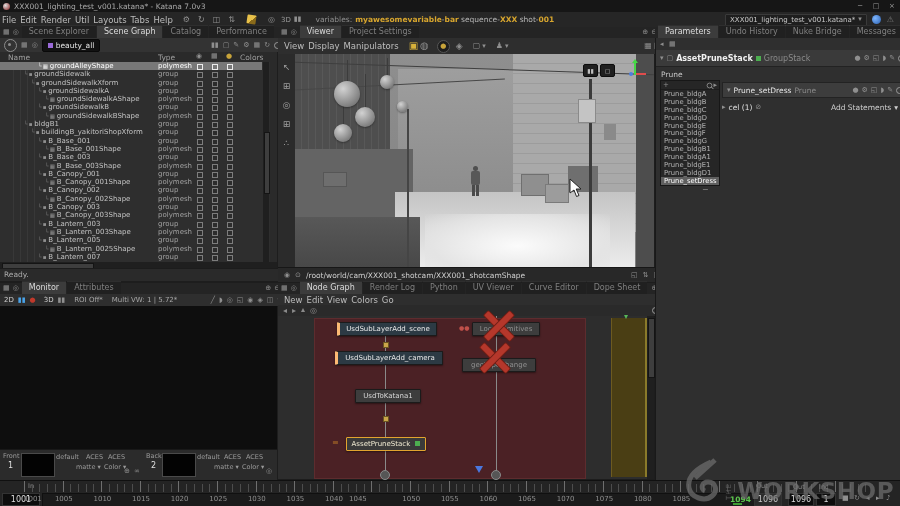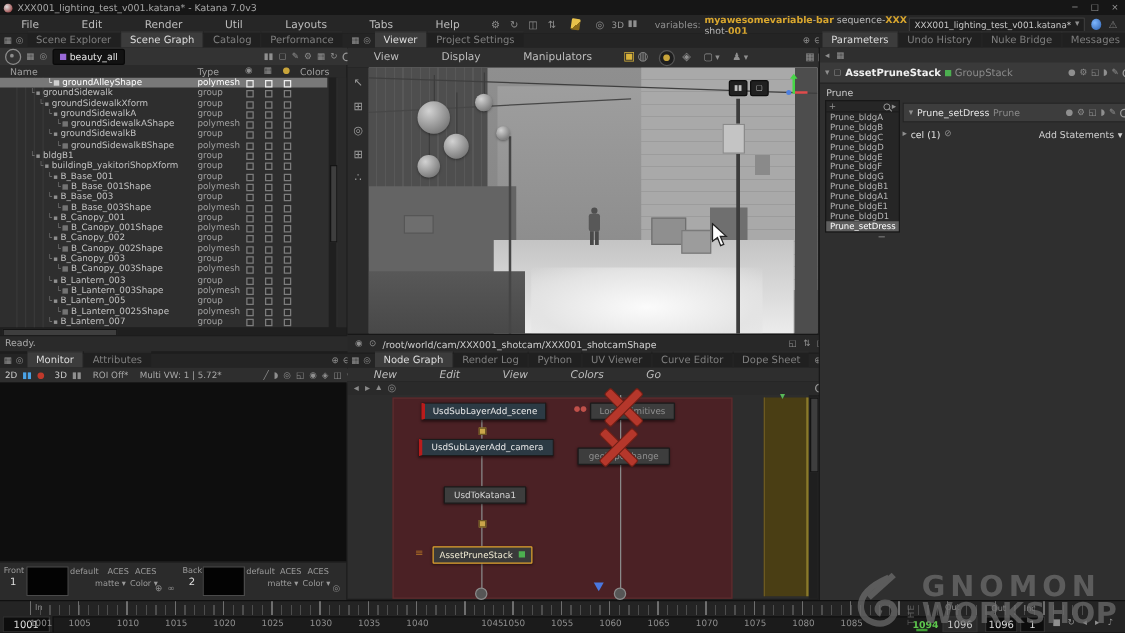--- a/index.html
+++ b/index.html
@@ -3,21 +3,21 @@
 <meta charset="utf-8">
 <style>
   html,body{margin:0;padding:0;background:#111;}
   #app{position:relative;width:900px;height:506px;background:#1d1d1d;font-family:"DejaVu Sans",sans-serif;overflow:hidden;color:#b5b5b5;-webkit-font-smoothing:antialiased;}
   .abs{position:absolute;}
   
   #titlebar{left:0;top:0;width:900px;height:12px;background:#161616;display:flex;align-items:center;font-size:7.5px;color:#a8a8a8;}
   #titlebar .appicon{width:7px;height:7px;border-radius:50%;background:radial-gradient(circle at 35% 35%,#e0e0e0,#8a2020);margin:0 4px 0 3px;}
   #titlebar .winbtn{width:16px;text-align:center;color:#9a9a9a;font-size:7px;}
   #menubar{left:0;top:12px;width:900px;height:15px;background:#262626;border-bottom:1px solid #171717;display:flex;align-items:center;font-size:8.5px;}
-  .menu-item{padding:0 17px;color:#bdbdbd;}
+  .menu-item{padding:0 2px;color:#bdbdbd;}
   .icn{color:#8f8f8f;font-size:8px;line-height:1;display:inline-block;}
   .icn.sm{font-size:7px;}
   .katana-blade{width:9px;height:9px;background:linear-gradient(135deg,#e8c14a 55%,#8a6a1a 55%);transform:rotate(8deg);border-radius:1px;}
   #var-parts span{color:#b8b8b8;}
   #var-parts span.hl{color:#d8a62e;font-weight:bold;}
   #session-box{background:#1e1e1e;border:1px solid #3a3a3a;color:#c8c8c8;font-size:7px;padding:1px 4px;border-radius:1px;display:flex;gap:3px;align-items:center;}
   
   .tabbar{background:#242424;border-bottom:1px solid #161616;display:flex;align-items:center;gap:3px;padding:0 3px;font-size:8px;}
   .tabs{display:flex;align-items:flex-end;height:100%;justify-content:space-between;}
   .tab{padding:1px 7px 2px;margin-right:1px;background:#202020;color:#7f7f7f;font-size:8px;border-top:1px solid #2e2e2e;white-space:nowrap;}
@@ -50,21 +50,21 @@
   .toolstrip{background:#2b2b2b;border-right:1px solid #1a1a1a;display:flex;flex-direction:column;align-items:center;gap:9px;padding-top:8px;font-size:9px;color:#9c9c9c;}
   #vp-path{background:#282828;border-top:1px solid #171717;display:flex;align-items:center;gap:5px;padding:0 6px;font-size:7.5px;color:#cfcfcf;}
   .sphere{position:absolute;border-radius:50%;background:radial-gradient(circle at 35% 30%,#d2d2d2,#7c7c7c 75%);box-shadow:0 1px 2px rgba(0,0,0,.35);}
   .string{position:absolute;width:1px;background:#3c3c3c;}
   .vpbtn{position:absolute;width:13px;height:11px;background:#202020;border:1px solid #0d0d0d;border-radius:2px;color:#c0c0c0;font-size:6px;text-align:center;line-height:11px;}
   
   #ng-menu{background:#2e2e2e;border-bottom:1px solid #191919;display:flex;align-items:center;gap:2px;padding:0 4px;font-size:8.5px;}
   #ng-tools{background:#2a2a2a;border-bottom:1px solid #191919;display:flex;align-items:center;gap:5px;padding:0 5px;font-size:8px;color:#8a8a8a;}
   #ng-canvas{background:#2d2d2d;overflow:visible;}
   .node{position:absolute;height:12px;line-height:12px;font-size:7px;text-align:center;background:#3d3d3d;border:1px solid #1b1b1b;color:#d6d6d6;border-radius:1px;box-shadow:0 1px 2px rgba(0,0,0,.45);}
-  .node.usd{background:#2c3a44;color:#e8e8e8;border-left:3px solid #b91c1c;}
+  .node.usd{background:#2c3a44;color:#e8e8e8;border-left:3px solid #fdba74;}
   .node.dim{color:#8f8f8f;}
   .node.sel{border:1.5px solid #e2a42f;background:#3a3a3a;color:#f0ead2;}
   .wire{position:absolute;width:1px;background:#8a8a8a;}
   .wiredot{position:absolute;width:4px;height:4px;background:#caa54a;border:1px solid #6b5622;}
   .port{position:absolute;width:8px;height:8px;border-radius:50%;background:#565656;border:1px solid #8a8a8a;}
   .xmark{position:absolute;width:34px;height:34px;}
   .xmark::before,.xmark::after{content:"";position:absolute;left:-1px;top:14px;width:36px;height:6px;background:#b5372b;border-radius:1px;box-shadow:0 0 0 1px #701f16;}
   .xmark::before{transform:rotate(45deg);}
   .xmark::after{transform:rotate(-45deg);}
   
@@ -497,21 +497,21 @@
         <span class="tab">Render Log</span>
         <span class="tab">Python</span>
         <span class="tab">UV Viewer</span>
         <span class="tab">Curve Editor</span>
         <span class="tab">Dope Sheet</span>
       </div>
     <span class="icn sm bar-right">⊕</span>
     <span class="icn sm">⊖</span>
   </div>
   <div id="ng-menu" class="abs" style="left:278px;top:294px;width:376px;height:11px;">
-    <div style="display:flex;font-style:italic;">
+    <div style="display:flex;">
         <span class="menu-item">New</span>
         <span class="menu-item">Edit</span>
         <span class="menu-item">View</span>
         <span class="menu-item">Colors</span>
         <span class="menu-item">Go</span>
       </div>
   </div>
   <div id="ng-tools" class="abs" style="left:278px;top:305px;width:376px;height:11px;">
     <span>◂</span>
     <span>▸</span>
@@ -628,21 +628,21 @@
     <div id="tl-nums" class="abs" style="left:0;top:12px;width:900px;height:13px;">
         <span class="tl-num" style="left: 24px;">1001</span>
         <span class="tl-num" style="left: 54.88px;">1005</span>
         <span class="tl-num" style="left: 93.48px;">1010</span>
         <span class="tl-num" style="left: 132.08px;">1015</span>
         <span class="tl-num" style="left: 170.68px;">1020</span>
         <span class="tl-num" style="left: 209.28px;">1025</span>
         <span class="tl-num" style="left: 247.88px;">1030</span>
         <span class="tl-num" style="left: 286.48px;">1035</span>
         <span class="tl-num" style="left: 325.08px;">1040</span>
-        <span class="tl-num" style="left: 385px; text-align: right;">1045</span>
+        <span class="tl-num" style="left: 349px; text-align: right;">1045</span>
         <span class="tl-num" style="left: 402.28px;">1050</span>
         <span class="tl-num" style="left: 440.88px;">1055</span>
         <span class="tl-num" style="left: 479.48px;">1060</span>
         <span class="tl-num" style="left: 518.08px;">1065</span>
         <span class="tl-num" style="left: 556.68px;">1070</span>
         <span class="tl-num" style="left: 595.28px;">1075</span>
         <span class="tl-num" style="left: 633.88px;">1080</span>
         <span class="tl-num" style="left: 672.48px;">1085</span>
         <span class="tl-num" style="left: 711.08px; margin-top: 35px;">1090</span>
       </div>
@@ -660,21 +660,20 @@
     <span class="abs icn sm" style="left:886px;top:14px;">♪</span>
   </div>
 
   <div id="watermark">
     <svg width="40" height="44" viewBox="0 0 40 44">
       <path d="M14 20 L34 2" stroke="#6e6e6e" stroke-width="5" fill="none"></path>
       <path d="M30 4 C14 11 6 20 8 30 C10 40 24 44 31 38 C37 33 35 24 27 24 C21 24 19 31 24 33" stroke="#6e6e6e" stroke-width="5" fill="none"></path>
     </svg>
     <span class="the">THE</span>
     <div class="wm-text">
-      <div class="l1">GNOMON</div>
       <div class="l2">WORKSHOP</div>
     </div>
   </div>
 
   <svg class="abs" style="left:569px;top:178px;z-index:60;" width="14" height="20">
     <polygon points="1,1 1,15 5,12 7.5,18.5 10,17.5 7.2,11 12,11" fill="#ffffff" stroke="#222" stroke-width="1"></polygon>
   </svg>
 
 </div>
 

